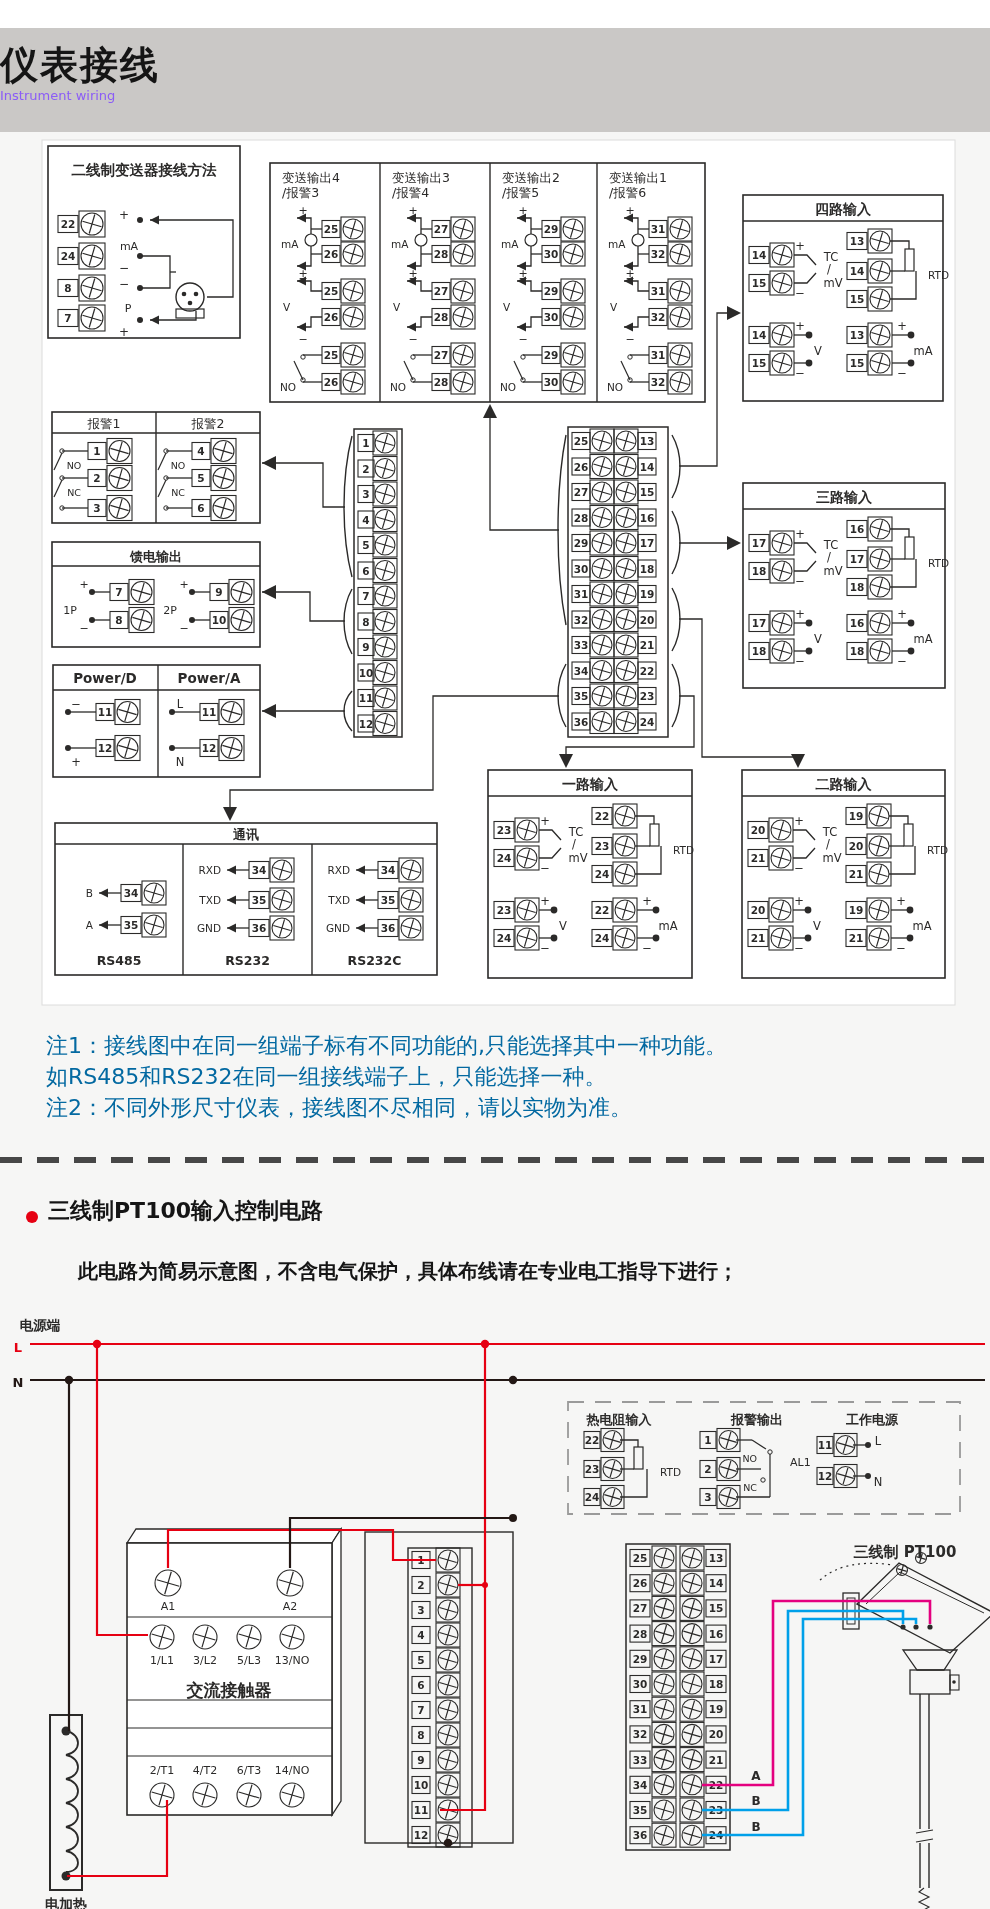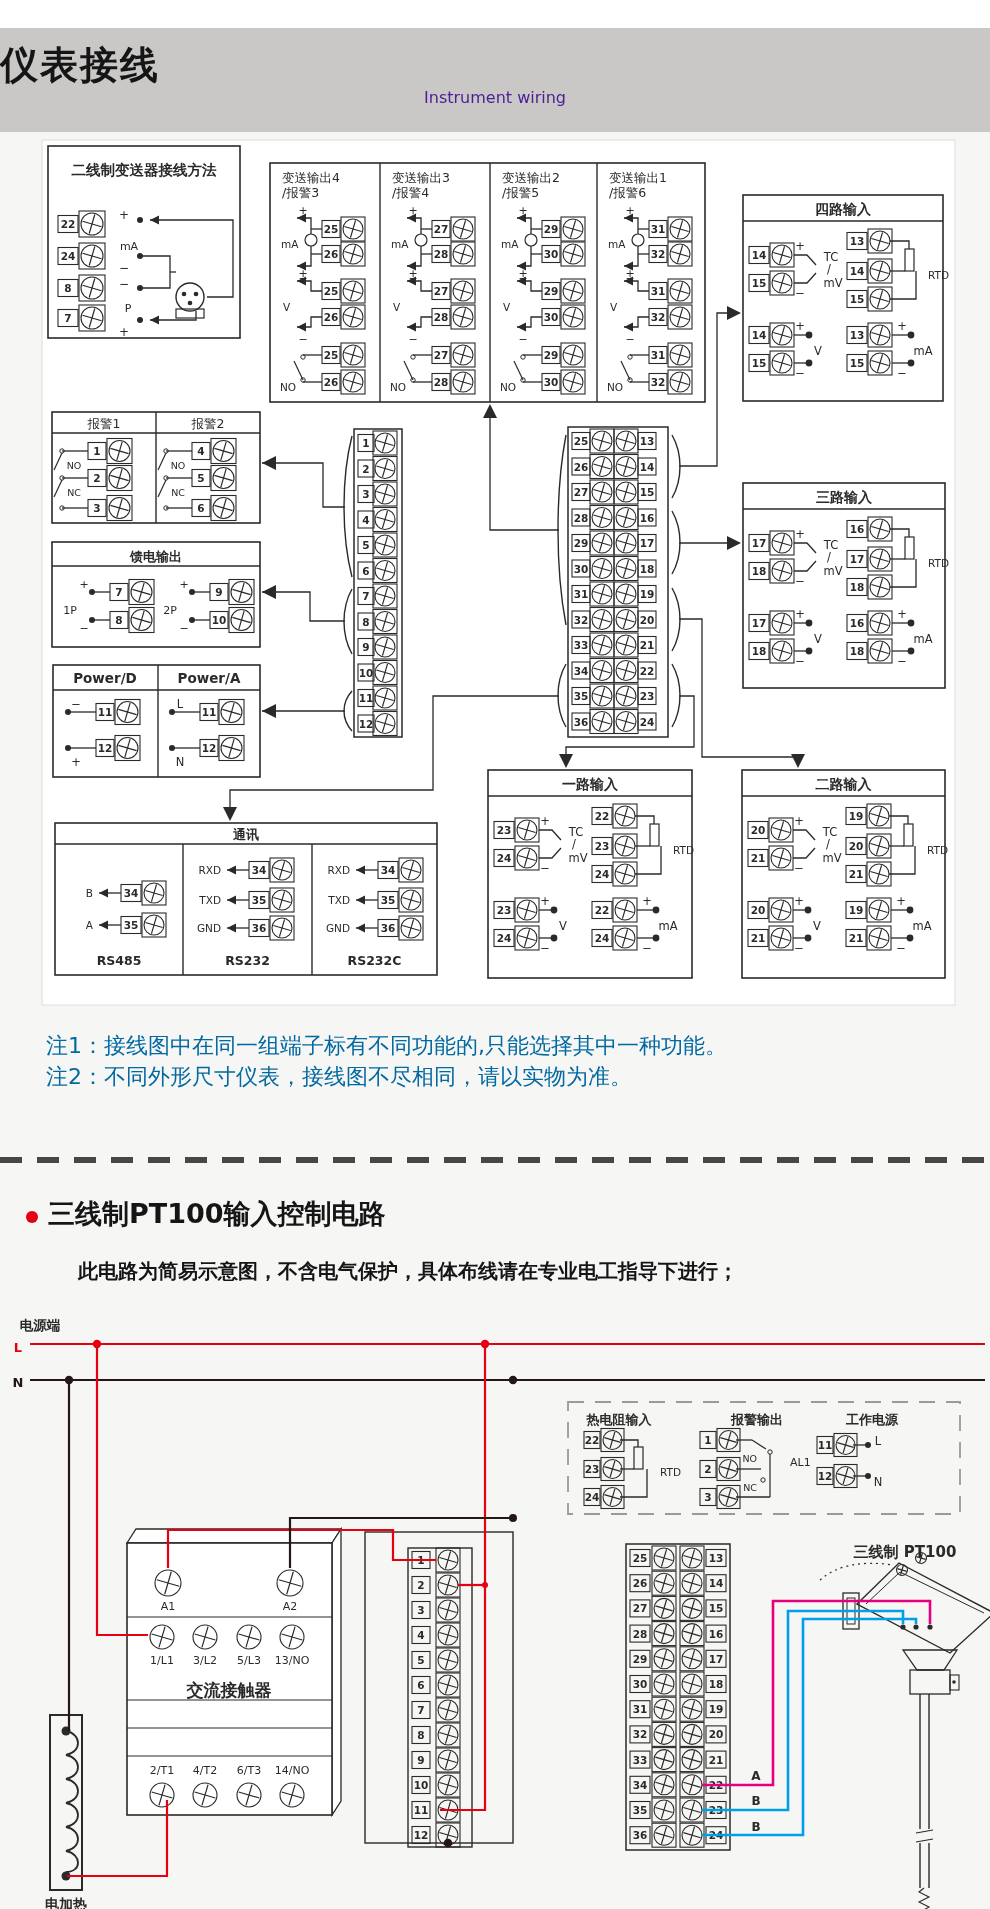--- a/index.html
+++ b/index.html
@@ -2,26 +2,26 @@
 <html><head>
 <meta charset="utf-8">
 <style>
   html,body{margin:0;padding:0;}
   body{width:990px;height:1909px;position:relative;overflow:hidden;
        background:#f6f6f5;font-family:"DejaVu Sans","Liberation Sans",sans-serif;}
   #stage{position:absolute;left:0;top:0;z-index:1;}
   .txt{position:absolute;z-index:2;color:#151515;}
   .topwhite{position:absolute;left:0;top:0;width:990px;height:28px;background:#ffffff;z-index:2;}
   .band-title{left:0;top:40px;width:990px;text-align:left;font-size:38px;font-weight:bold;letter-spacing:2px;}
-  .band-sub{left:0;top:88px;width:990px;text-align:center;font-size:16px;color:#4c1d95;}
+  .band-sub{left:0;top:88px;width:990px;text-align:left;font-size:13px;color:#8b5cf6;}
   .notes{left:46px;top:1030px;width:910px;font-size:22px;line-height:31px;font-weight:500;color:#0369a1;}
   .divider{position:absolute;left:0;top:1157px;width:990px;height:6px;z-index:2;
            background:repeating-linear-gradient(90deg,#474747 0 22px,rgba(0,0,0,0) 22px 37px);}
   .s2-bullet{position:absolute;left:26px;top:1211px;width:12px;height:12px;border-radius:50%;z-index:2;}
-  .s2-title{left:48px;top:1196px;font-size:27px;font-weight:600;}
+  .s2-title{left:48px;top:1196px;font-size:22px;font-weight:600;}
   .s2-sub{left:78px;top:1258px;font-size:20px;font-weight:bold;}
 </style>
 </head>
 <body>
 
 <div class="topwhite"></div>
 <div class="txt band-title">仪表接线</div>
 <div class="txt band-sub">Instrument wiring</div>
 
 <svg id="stage" width="990" height="1909" viewBox="0 0 990 1909">
@@ -2285,18 +2285,19 @@
       <path d="M702,1810 L788,1810 L788,1611 L903,1611 L903,1624" stroke="#00a0e9" stroke-width="2.6" fill="none"></path>
       <path d="M702,1835 L803,1835 L803,1619 L916,1619 L916,1624" stroke="#00a0e9" stroke-width="2.6" fill="none"></path>
       <circle cx="903" cy="1627" r="2.6" fill="#2b2a29"></circle>
       <circle cx="916" cy="1627" r="2.6" fill="#2b2a29"></circle>
       <circle cx="930" cy="1627" r="2.6" fill="#2b2a29"></circle>
     </g>
   </svg>
 
 <div class="txt notes">
   <div>注1：接线图中在同一组端子标有不同功能的,只能选择其中一种功能。</div>
+  <div>如RS485和RS232在同一组接线端子上，只能选择一种。</div>
   <div>注2：不同外形尺寸仪表，接线图不尽相同，请以实物为准。</div>
 </div>
 <div class="divider"></div>
 <div class="s2-bullet" style="background: rgb(230, 0, 18);"></div>
 <div class="txt s2-title">三线制PT100输入控制电路</div>
 <div class="txt s2-sub">此电路为简易示意图，不含电气保护，具体布线请在专业电工指导下进行；</div>
 
 </body></html>

